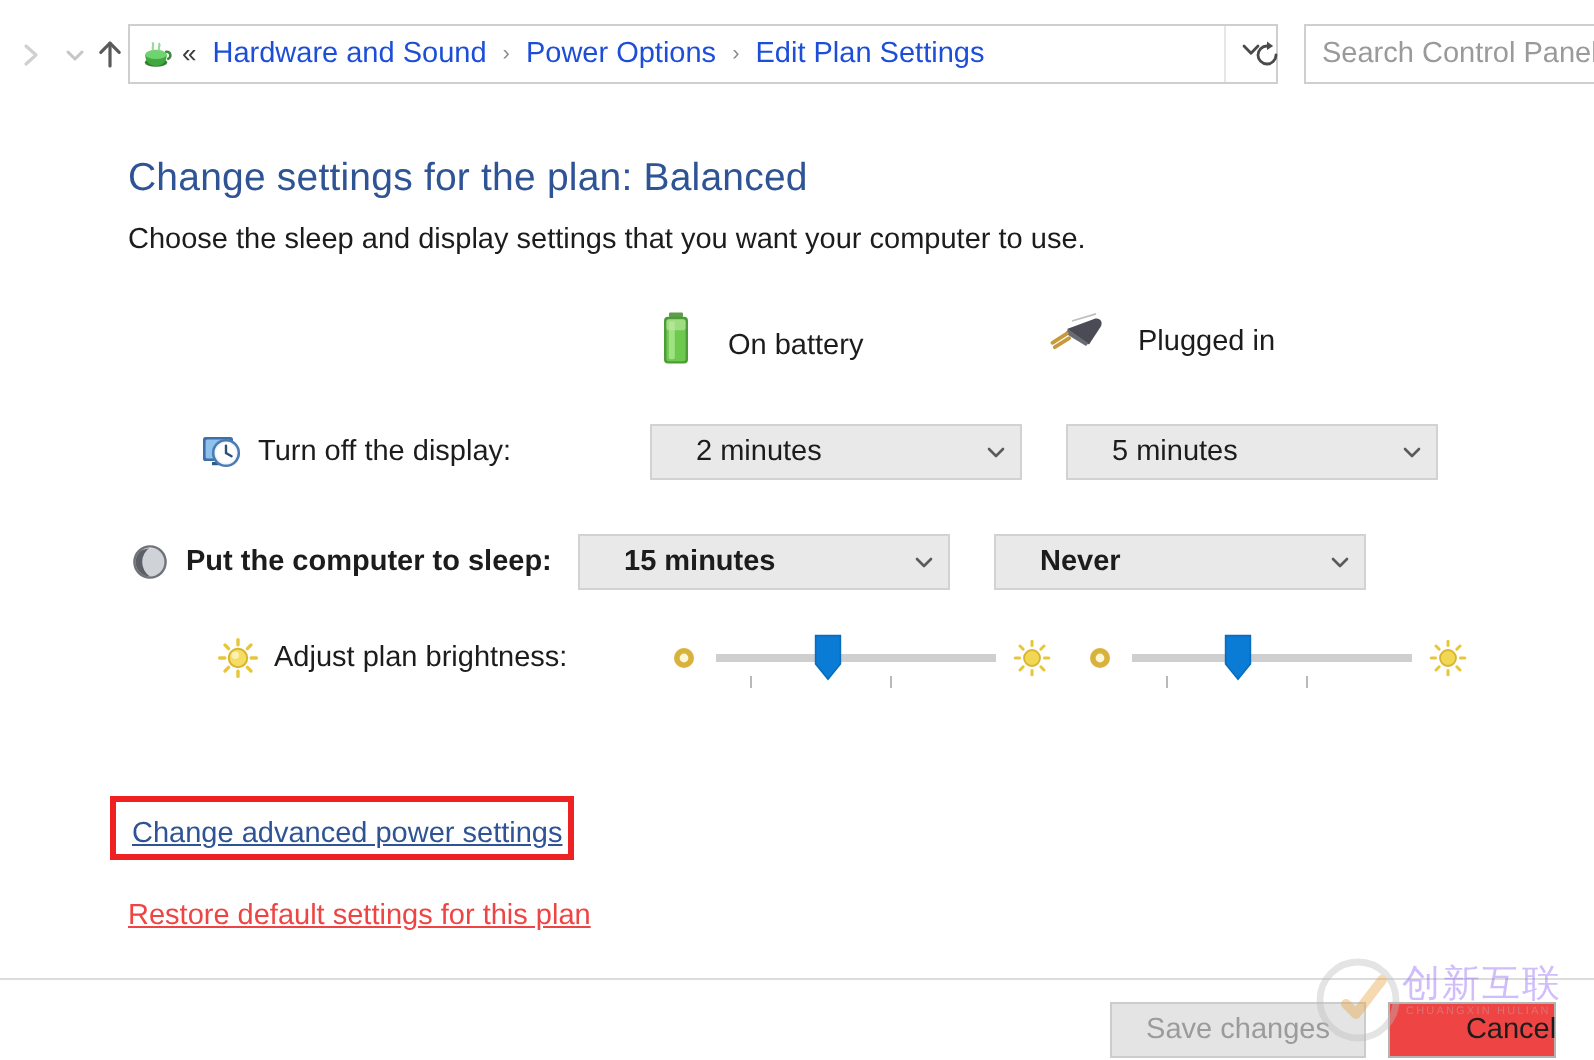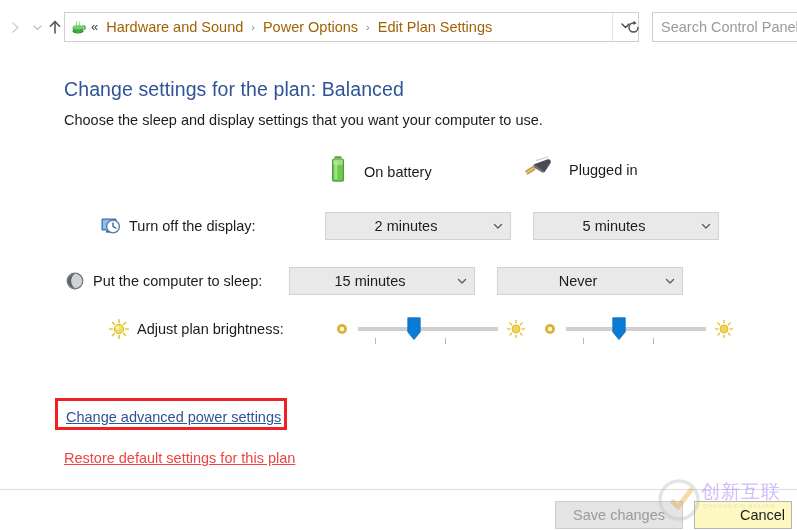--- a/index.html
+++ b/index.html
@@ -24,21 +24,21 @@
 
   .addrbox {
     position: absolute; left: 64px; top: 12px; width: 575px; height: 30px;
     background: #fff; border: 1px solid #cfcfcf;
     display: flex; align-items: center;
   }
   .addr-icon { width: 26px; display: flex; align-items: center; justify-content: center; flex: 0 0 26px; }
   .crumbs { display: flex; align-items: center; flex: 1 1 auto; overflow: hidden; height: 100%; }
   .chev-lead { color: #3c3c3c; font-size: 13px; padding: 0 5px 2px 0; line-height: 1; }
   .crumb {
-    font-size: 14.5px; color: #a16207; white-space: nowrap;
+    font-size: 14.5px; color: #1d4ed8; white-space: nowrap;
     padding: 0 3px; line-height: 28px;
   }
   .crumb-sep {
     color: #8a8a8a; font-size: 11px; padding: 0 5px; line-height: 1;
     display: flex; align-items: center; height: 100%;
   }
   .addr-drop {
     flex: 0 0 26px; height: 100%; display: flex; align-items: center; justify-content: center;
     border-left: 1px solid #e6e6e6;
   }
@@ -65,40 +65,40 @@
   .col-head {
     position: absolute; top: 98px; display: flex; align-items: center; gap: 16px;
   }
   .col-battery { left: 328px; }
   .col-plug { left: 523px; }
   .col-head .col-label { font-size: 14.5px; color: #1c1c1c; white-space: nowrap; }
 
   
   .row { position: absolute; left: 0; width: 797px; height: 34px; display: flex; align-items: center; }
   .row-display { top: 152px; margin-left: 36px; }
-  .row-sleep   { top: 207px; }
+  .row-sleep   { top: 207px; font-weight: bold; }
   .row-bright  { top: 255px; margin-left: 44px; }
 
   .row-icon {
     position: absolute; left: 64px; width: 22px; height: 22px;
     display: flex; align-items: center; justify-content: center;
   }
   .row-label {
     position: absolute; left: 93px; font-size: 14.5px; color: #1c1c1c; white-space: nowrap;
   }
 
   .combo {
     position: absolute; height: 28px; background: #e9e9e9;
     border: 1px solid #d2d2d2; display: flex; align-items: center;
   }
   .combo-a { left: 289px; width: 186px; }
   .combo-b { left: 497px; width: 186px; }
   .combo .val {
     flex: 1 1 auto; font-size: 14.5px; color: #1c1c1c;
-    padding-left: 0; white-space: nowrap; overflow: hidden; text-align: center;
+    padding-left: 22px; white-space: nowrap; overflow: hidden;
   }
   .combo .arrow { flex: 0 0 24px; display: flex; align-items: center; justify-content: center; }
 
   
   .slider-group { position: absolute; top: 0; height: 34px; display: flex; align-items: center; }
   .sg-a { left: 289px; width: 194px; }
   .sg-b { left: 497px; width: 194px; }
   .sun-sm { flex: 0 0 18px; display: flex; align-items: center; justify-content: center; }
   .sun-lg { flex: 0 0 22px; display: flex; align-items: center; justify-content: center; }
   .track-wrap { position: relative; flex: 1 1 auto; height: 34px; margin: 0 7px; }
@@ -124,21 +124,21 @@
 
   
   .footer-rule { position: absolute; left: 0; top: 489px; width: 797px; height: 1px; background: #dcdcdc; }
   .footer { position: absolute; left: 0; top: 490px; width: 797px; height: 40px; background: #fff; }
   .btn {
     position: absolute; top: 11px; height: 28px;
     border: 1px solid #cccccc; background: #e4e4e4;
     font-size: 14.5px; display: flex; align-items: center; justify-content: center;
   }
   .btn-save   { left: 555px; width: 128px; color: #9b9b9b; }
-  .btn-cancel { left: 694px; width: 98px; color: #1c1c1c; background: #fef9c3; border-color: #b4b4b4; padding-left: 39px; }
+  .btn-cancel { left: 694px; width: 84px; color: #1c1c1c; background: #ef4444; border-color: #b4b4b4; padding-left: 39px; }
 
   
   .watermark {
     position: absolute; left: 655px; top: 476px; width: 145px; height: 52px;
     pointer-events: none; opacity: 0.40;
   }
   .wm-text {
     position: absolute; left: 46px; top: 3px;
     font-size: 19px; color: #8b5cf6; letter-spacing: 1px; white-space: nowrap;
     font-family: "DejaVu Sans", sans-serif;

